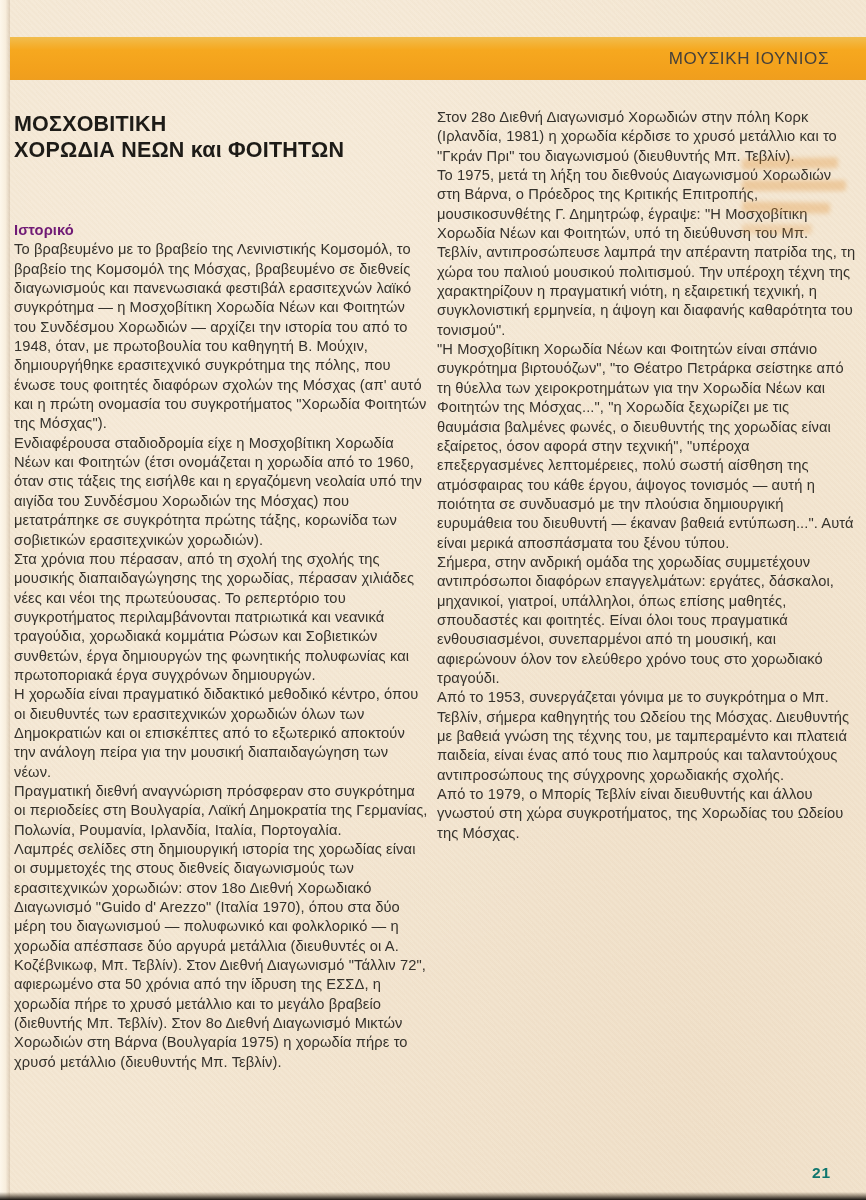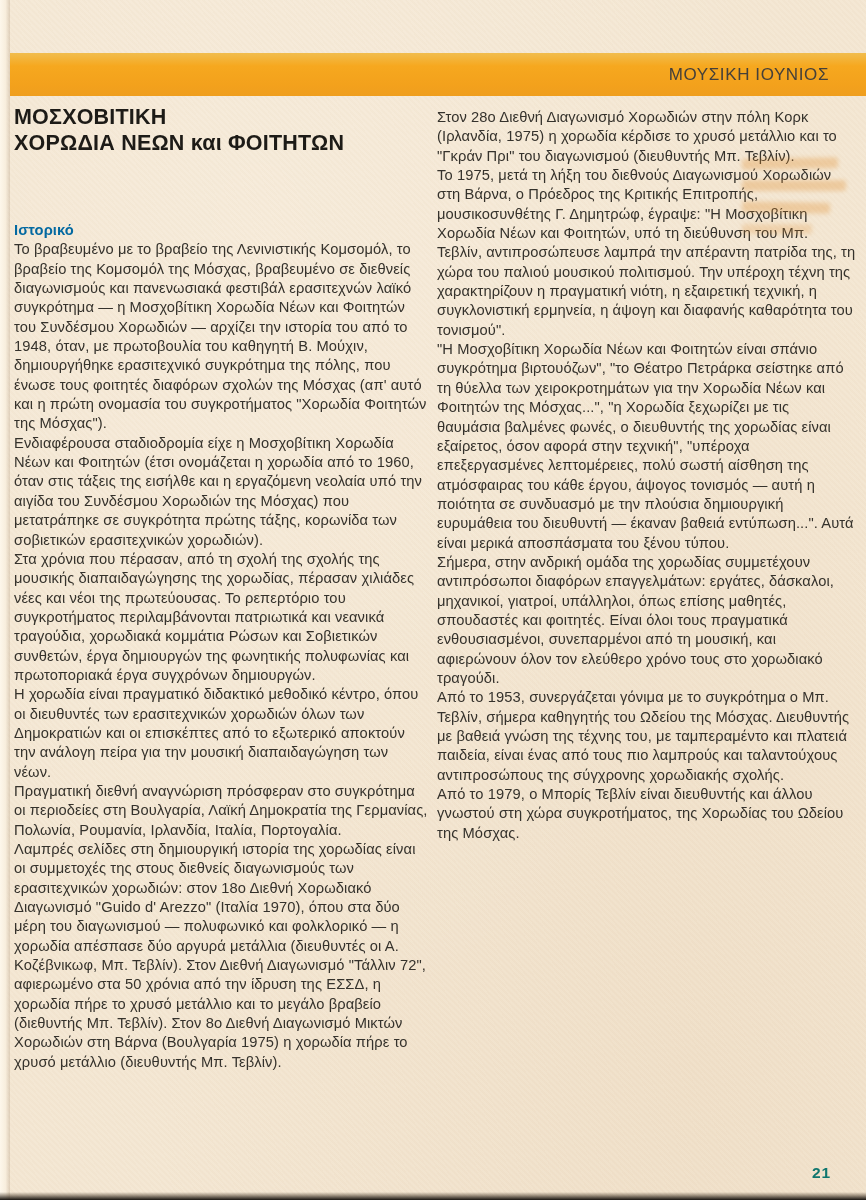--- a/index.html
+++ b/index.html
@@ -19,38 +19,37 @@
       radial-gradient(ellipse at 30% 20%, rgba(255,250,240,0.25), rgba(0,0,0,0) 60%),
       radial-gradient(ellipse at 80% 90%, rgba(205,160,110,0.10), rgba(0,0,0,0) 55%);
   }
   .left-edge {
     position:absolute; left:0; top:0; width:10px; height:100%;
     background:linear-gradient(90deg,#fdf7eb 0%, #f8eedd 55%, rgba(120,90,60,0.18) 100%);
   }
   .band {
     position:absolute; left:10px; right:0; top:37px; height:43px;
     background:linear-gradient(180deg,#f1bd4e 0%, #f6a81f 30%, #f3a11c 75%, #ef9e1e 100%);
-    margin-top:16px;
   }
   .band-label {
     position:absolute; right:37px; top:50%; transform:translateY(-50%);
     font-size:17px; font-weight:500; letter-spacing:0.6px;
     color:#45403a;
   }
   .title {
-    position:absolute; left:14px; top:104px; width:420px;
+    position:absolute; left:14px; top:111px; width:420px;
     font-size:21.5px; font-weight:bold; line-height:26px;
     letter-spacing:0.2px; color:#1d1b17;
   }
   .col { position:absolute; color:#35322c; }
   .col p { margin:0; font-size:14.7px; line-height:19.35px; letter-spacing:0.1px; }
   .col-left  { left:14px;  top:221px; width:414px; }
   .col-right { left:437px; top:108px; width:419px; }
   .section-heading {
-    font-weight:bold; font-size:15px; line-height:19.35px; color:#0369a1; margin:0;
+    font-weight:bold; font-size:15px; line-height:19.35px; color:#701a75; margin:0;
   }
   .page-number {
     position:absolute; left:812px; top:1164px;
     font-size:15.5px; font-weight:bold; letter-spacing:1px; color:#0f766e;
   }
   .bottom-edge {
     position:absolute; left:0; bottom:0; width:100%; height:8px;
     background:linear-gradient(180deg, rgba(70,58,44,0) 0%, rgba(70,58,44,0.45) 40%, #181410 100%);
   }
   
@@ -85,21 +84,21 @@
     <p class="section-heading">Ιστορικό</p>
     <p>Το βραβευμένο με το βραβείο της Λενινιστικής Κομσομόλ, το βραβείο της Κομσομόλ της Μόσχας, βραβευμένο σε διεθνείς διαγωνισμούς και πανενωσιακά φεστιβάλ ερασιτεχνών λαϊκό συγκρότημα — η Μοσχοβίτικη Χορωδία Νέων και Φοιτητών του Συνδέσμου Χορωδιών — αρχίζει την ιστορία του από το 1948, όταν, με πρωτοβουλία του καθηγητή Β. Μούχιν, δημιουργήθηκε ερασιτεχνικό συγκρότημα της πόλης, που ένωσε τους φοιτητές διαφόρων σχολών της Μόσχας (απ' αυτό και η πρώτη ονομασία του συγκροτήματος "Χορωδία Φοιτητών της Μόσχας").</p>
     <p>Ενδιαφέρουσα σταδιοδρομία είχε η Μοσχοβίτικη Χορωδία Νέων και Φοιτητών (έτσι ονομάζεται η χορωδία από το 1960, όταν στις τάξεις της εισήλθε και η εργαζόμενη νεολαία υπό την αιγίδα του Συνδέσμου Χορωδιών της Μόσχας) που μετατράπηκε σε συγκρότητα πρώτης τάξης, κορωνίδα των σοβιετικών ερασιτεχνικών χορωδιών).</p>
     <p>Στα χρόνια που πέρασαν, από τη σχολή της σχολής της μουσικής διαπαιδαγώγησης της χορωδίας, πέρασαν χιλιάδες νέες και νέοι της πρωτεύουσας. Το ρεπερτόριο του συγκροτήματος περιλαμβάνονται πατριωτικά και νεανικά τραγούδια, χορωδιακά κομμάτια Ρώσων και Σοβιετικών συνθετών, έργα δημιουργών της φωνητικής πολυφωνίας και πρωτοποριακά έργα συγχρόνων δημιουργών.</p>
     <p>Η χορωδία είναι πραγματικό διδακτικό μεθοδικό κέντρο, όπου οι διευθυντές των ερασιτεχνικών χορωδιών όλων των Δημοκρατιών και οι επισκέπτες από το εξωτερικό αποκτούν την ανάλογη πείρα για την μουσική διαπαιδαγώγηση των νέων.</p>
     <p>Πραγματική διεθνή αναγνώριση πρόσφεραν στο συγκρότημα οι περιοδείες στη Βουλγαρία, Λαϊκή Δημοκρατία της Γερμανίας, Πολωνία, Ρουμανία, Ιρλανδία, Ιταλία, Πορτογαλία.</p>
     <p>Λαμπρές σελίδες στη δημιουργική ιστορία της χορωδίας είναι οι συμμετοχές της στους διεθνείς διαγωνισμούς των ερασιτεχνικών χορωδιών: στον 18ο Διεθνή Χορωδιακό Διαγωνισμό "Guido d' Arezzo" (Ιταλία 1970), όπου στα δύο μέρη του διαγωνισμού — πολυφωνικό και φολκλορικό — η χορωδία απέσπασε δύο αργυρά μετάλλια (διευθυντές οι Α. Κοζέβνικωφ, Μπ. Τεβλίν). Στον Διεθνή Διαγωνισμό "Τάλλιν 72", αφιερωμένο στα 50 χρόνια από την ίδρυση της ΕΣΣΔ, η χορωδία πήρε το χρυσό μετάλλιο και το μεγάλο βραβείο (διεθυντής Μπ. Τεβλίν). Στον 8ο Διεθνή Διαγωνισμό Μικτών Χορωδιών στη Βάρνα (Βουλγαρία 1975) η χορωδία πήρε το χρυσό μετάλλιο (διευθυντής Μπ. Τεβλίν).</p>
   </div>
 
   <div class="col col-right">
-    <p>Στον 28ο Διεθνή Διαγωνισμό Χορωδιών στην πόλη Κορκ (Ιρλανδία, 1975) η χορωδία κέρδισε το χρυσό μετάλλιο και το "Γκράν Πρι" του διαγωνισμού (διευθυντής Μπ. Τεβλίν).</p>
+    <p>Στον 28ο Διεθνή Διαγωνισμό Χορωδιών στην πόλη Κορκ (Ιρλανδία, 1981) η χορωδία κέρδισε το χρυσό μετάλλιο και το "Γκράν Πρι" του διαγωνισμού (διευθυντής Μπ. Τεβλίν).</p>
     <p>Το 1975, μετά τη λήξη του διεθνούς Διαγωνισμού Χορωδιών στη Βάρνα, ο Πρόεδρος της Κριτικής Επιτροπής, μουσικοσυνθέτης Γ. Δημητρώφ, έγραψε: "Η Μοσχοβίτικη Χορωδία Νέων και Φοιτητών, υπό τη διεύθυνση του Μπ. Τεβλίν, αντιπροσώπευσε λαμπρά την απέραντη πατρίδα της, τη χώρα του παλιού μουσικού πολιτισμού. Την υπέροχη τέχνη της χαρακτηρίζουν η πραγματική νιότη, η εξαιρετική τεχνική, η συγκλονιστική ερμηνεία, η άψογη και διαφανής καθαρότητα του τονισμού".</p>
     <p>"Η Μοσχοβίτικη Χορωδία Νέων και Φοιτητών είναι σπάνιο συγκρότημα βιρτουόζων", "το Θέατρο Πετράρκα σείστηκε από τη θύελλα των χειροκροτημάτων για την Χορωδία Νέων και Φοιτητών της Μόσχας...", "η Χορωδία ξεχωρίζει με τις θαυμάσια βαλμένες φωνές, ο διευθυντής της χορωδίας είναι εξαίρετος, όσον αφορά στην τεχνική", "υπέροχα επεξεργασμένες λεπτομέρειες, πολύ σωστή αίσθηση της ατμόσφαιρας του κάθε έργου, άψογος τονισμός — αυτή η ποιότητα σε συνδυασμό με την πλούσια δημιουργική ευρυμάθεια του διευθυντή — έκαναν βαθειά εντύπωση...". Αυτά είναι μερικά αποσπάσματα του ξένου τύπου.</p>
     <p>Σήμερα, στην ανδρική ομάδα της χορωδίας συμμετέχουν αντιπρόσωποι διαφόρων επαγγελμάτων: εργάτες, δάσκαλοι, μηχανικοί, γιατροί, υπάλληλοι, όπως επίσης μαθητές, σπουδαστές και φοιτητές. Είναι όλοι τους πραγματικά ενθουσιασμένοι, συνεπαρμένοι από τη μουσική, και αφιερώνουν όλον τον ελεύθερο χρόνο τους στο χορωδιακό τραγούδι.</p>
     <p>Από το 1953, συνεργάζεται γόνιμα με το συγκρότημα ο Μπ. Τεβλίν, σήμερα καθηγητής του Ωδείου της Μόσχας. Διευθυντής με βαθειά γνώση της τέχνης του, με ταμπεραμέντο και πλατειά παιδεία, είναι ένας από τους πιο λαμπρούς και ταλαντούχους αντιπροσώπους της σύγχρονης χορωδιακής σχολής.</p>
     <p>Από το 1979, ο Μπορίς Τεβλίν είναι διευθυντής και άλλου γνωστού στη χώρα συγκροτήματος, της Χορωδίας του Ωδείου της Μόσχας.</p>
   </div>
 
   <div class="ghost">
     <div class="g1"></div>
       <div class="g2"></div>

